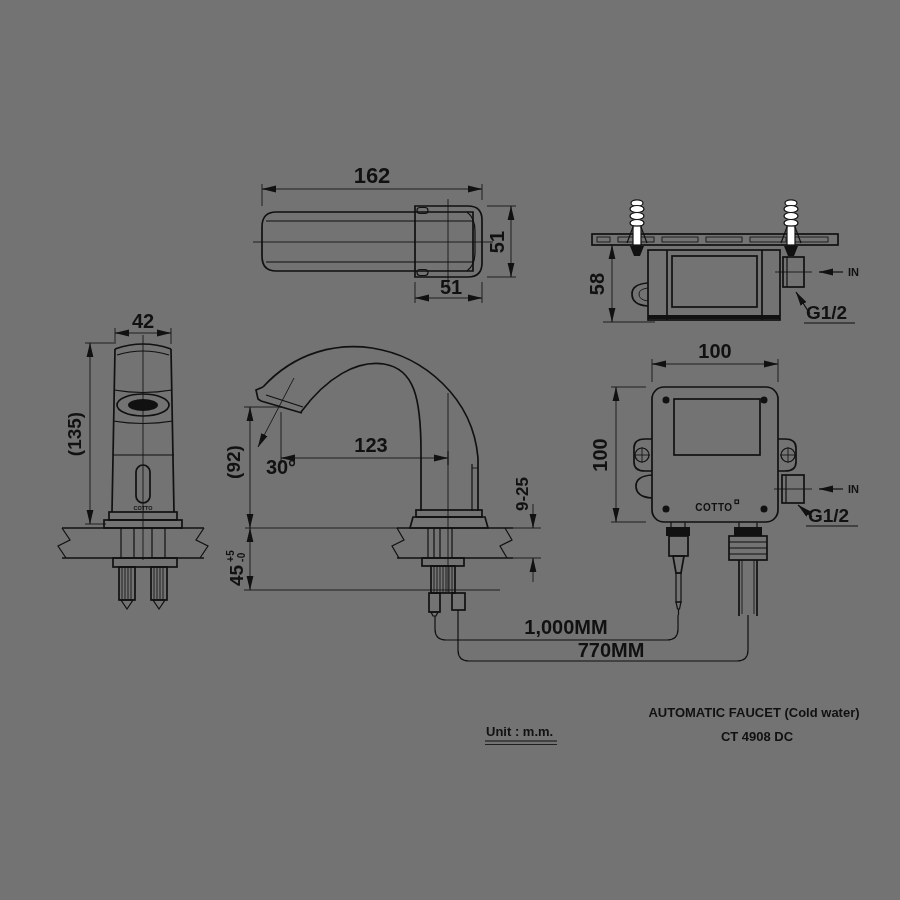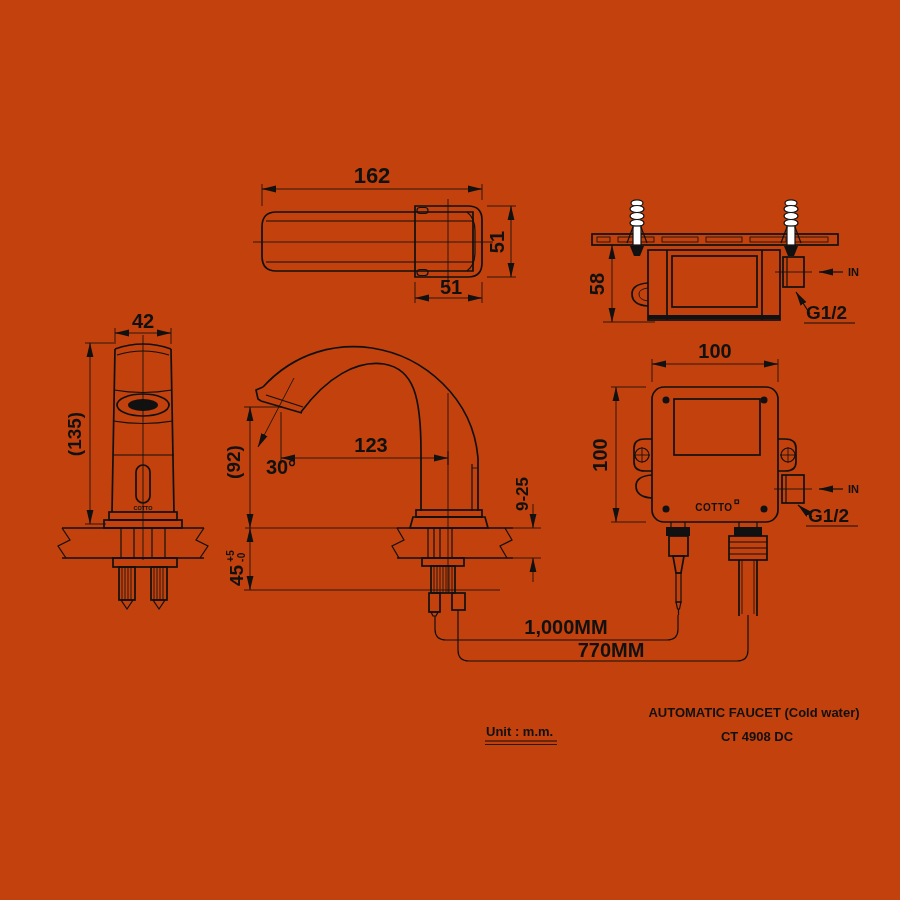--- a/index.html
+++ b/index.html
@@ -1,16 +1,16 @@
 <!DOCTYPE html>
 <html><head>
 <meta charset="utf-8">
 <style>
   html,body{margin:0;padding:0;background:#fff;}
-  .page{width:900px;height:900px;background:#c2410c;position:relative;overflow:hidden;}
+  .page{width:900px;height:900px;background:#737373;position:relative;overflow:hidden;}
   svg{display:block;}
   svg text{fill:#111;font-weight:bold;font-family:"Liberation Sans",sans-serif;}
   .obj{stroke:#111;stroke-width:1.7;fill:none;}
   .med{stroke:#111;stroke-width:1.2;fill:none;}
   .thin{stroke:#111;stroke-width:0.85;fill:none;}
   .blk{fill:#111;stroke:none;}
   .wht{fill:#fff;}
   .t22{font-size:22px}.t20{font-size:20px}.t19{font-size:19px}.t17{font-size:17px}
   .t13{font-size:13px}.t11{font-size:11px}.t10{font-size:10px;letter-spacing:.5px}.t5{font-size:5.5px}
   .mid{text-anchor:middle}

